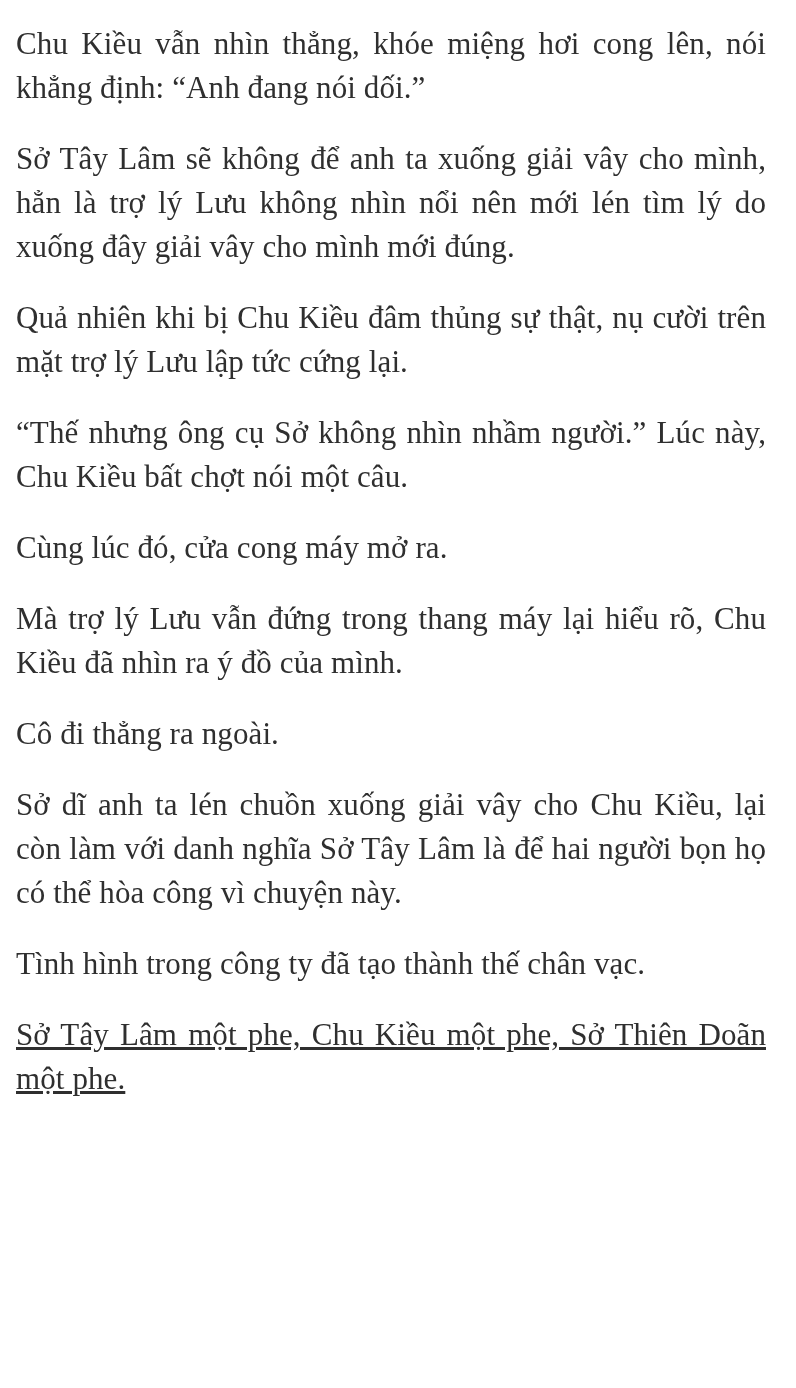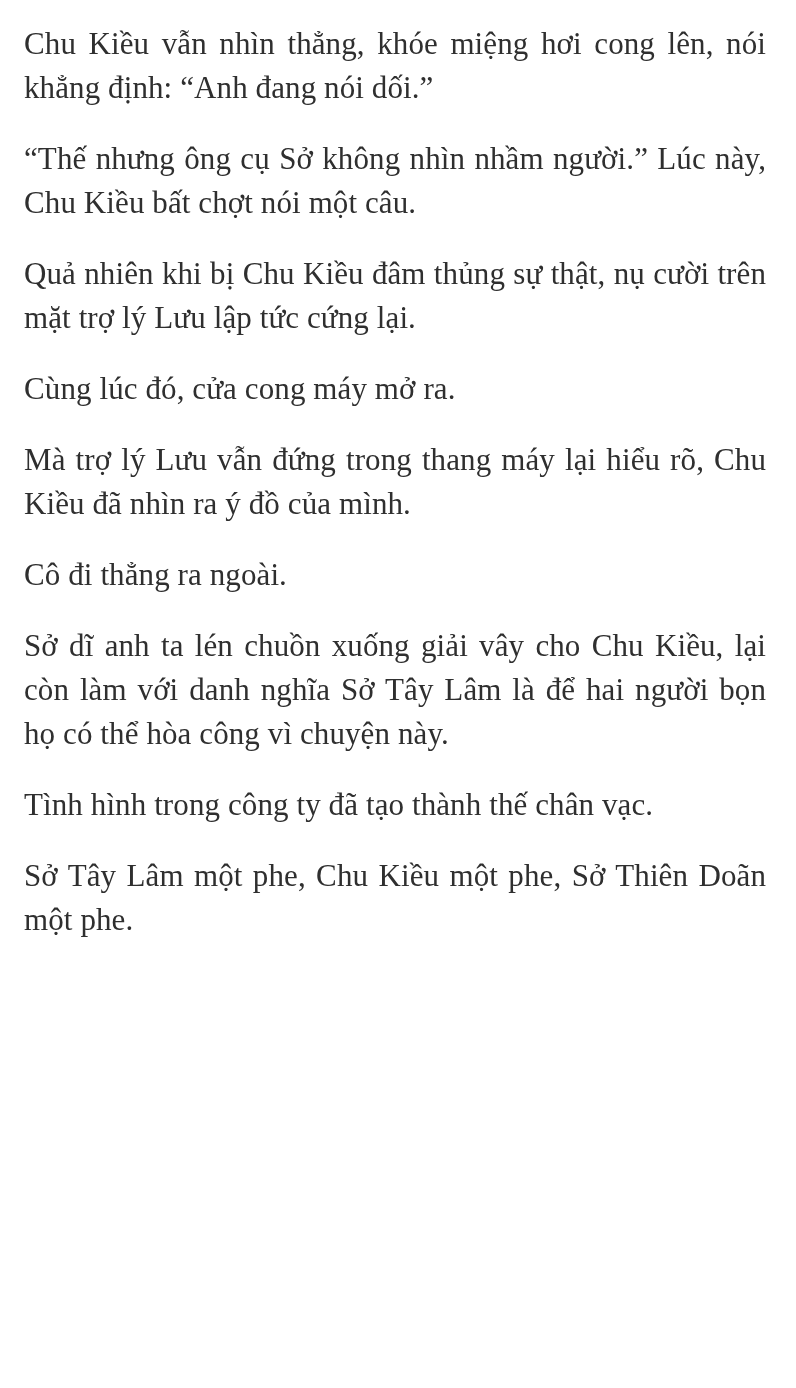--- a/index.html
+++ b/index.html
@@ -9,42 +9,44 @@
   }
   body {
     width: 796px;
     min-height: 1388px;
     font-family: "Liberation Serif", "DejaVu Serif", serif;
     color: #2b2b2b;
   }
   .reader {
     box-sizing: border-box;
     width: 796px;
-    padding: 22px 30px 18px 24px;
+    padding: 22px 30px 18px 16px;
     background: #ffffff;
   }
   .para {
     font-size: 31px;
     line-height: 1.42;
     text-align: justify;
     text-justify: inter-word;
     margin: 0 0 27px 0;
     letter-spacing: 0.1px;
     color: #2f2f2f;
   }
   .para:last-child {
     margin-bottom: 0;
+    text-decoration: underline;
   }
 </style>
 </head>
 <body>
 
 <div class="reader">
   <p class="para">Chu Kiều vẫn nhìn thẳng, khóe miệng hơi cong lên, nói khẳng định: “Anh đang nói dối.”</p>
+  <p class="para">Sở Tây Lâm sẽ không để anh ta xuống giải vây cho mình, hẳn là trợ lý Lưu không nhìn nổi nên mới lén tìm lý do xuống đây giải vây cho mình mới đúng.</p>
+  <p class="para">Quả nhiên khi bị Chu Kiều đâm thủng sự thật, nụ cười trên mặt trợ lý Lưu lập tức cứng lại.</p>
   <p class="para">“Thế nhưng ông cụ Sở không nhìn nhầm người.” Lúc này, Chu Kiều bất chợt nói một câu.</p>
-  <p class="para">Quả nhiên khi bị Chu Kiều đâm thủng sự thật, nụ cười trên mặt trợ lý Lưu lập tức cứng lại.</p>
   <p class="para">Cùng lúc đó, cửa cong máy mở ra.</p>
   <p class="para">Mà trợ lý Lưu vẫn đứng trong thang máy lại hiểu rõ, Chu Kiều đã nhìn ra ý đồ của mình.</p>
   <p class="para">Cô đi thẳng ra ngoài.</p>
   <p class="para">Sở dĩ anh ta lén chuồn xuống giải vây cho Chu Kiều, lại còn làm với danh nghĩa Sở Tây Lâm là để hai người bọn họ có thể hòa công vì chuyện này.</p>
   <p class="para">Tình hình trong công ty đã tạo thành thế chân vạc.</p>
   <p class="para">Sở Tây Lâm một phe, Chu Kiều một phe, Sở Thiên Doãn một phe.</p>
 </div>
 
 </body></html>

